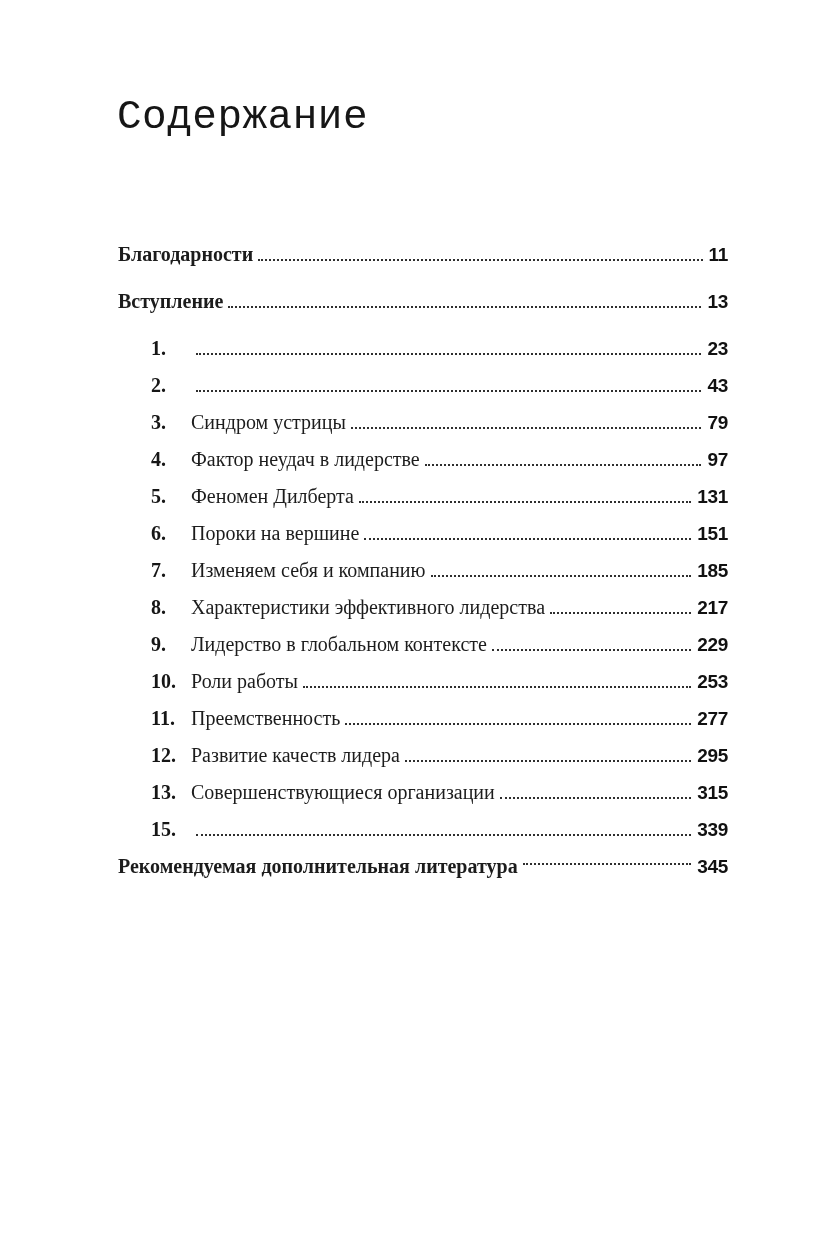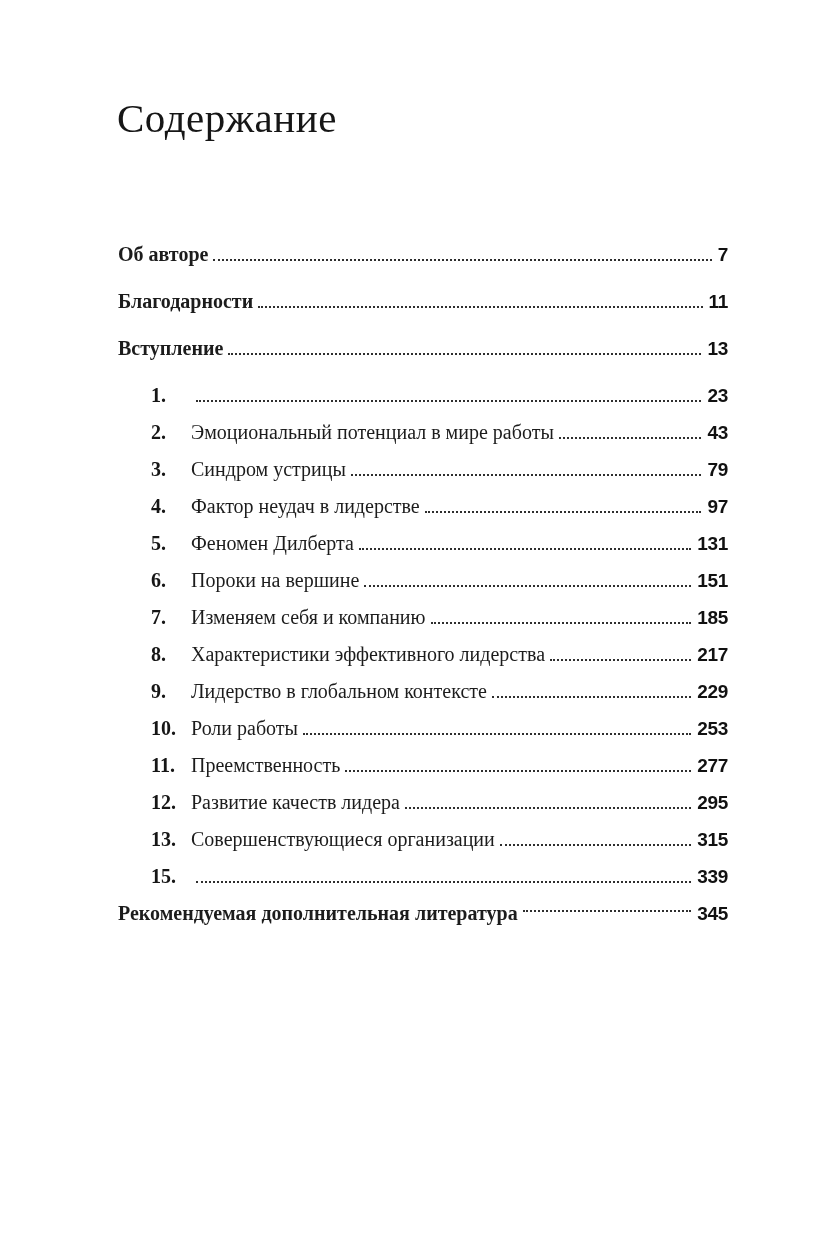--- a/index.html
+++ b/index.html
@@ -18,21 +18,21 @@
   }
   .page-title {
     position: absolute;
     left: 117px;
     top: 94px;
     margin: 0;
     font-size: 41px;
     font-weight: 400;
     letter-spacing: 0.5px;
     color: #161616;
-    font-family: Liberation Serif, serif;
+    font-family: Liberation Mono, monospace;
   }
   .toc {
     position: absolute;
     left: 118px;
     top: 243px;
     width: 610px;
   }
   .row {
     display: flex;
     align-items: flex-end;
@@ -82,43 +82,37 @@
 </head>
 <body>
 
 <div class="page">
 
   <h1 class="page-title">Содержание</h1>
 
   <div class="toc">
 
     <div class="row front">
-      <span class="lbl">Об авторе</span>
-      <span class="leader"></span>
-      <span class="pg">7</span>
-    </div>
-    <div class="row front">
       <span class="lbl">Благодарности</span>
       <span class="leader"></span>
       <span class="pg">11</span>
     </div>
     <div class="row front">
       <span class="lbl">Вступление</span>
       <span class="leader"></span>
       <span class="pg">13</span>
     </div>
 
     <div class="row chapter">
       <span class="num">1.</span>
       <span class="leader"></span>
       <span class="pg">23</span>
     </div>
     <div class="row chapter">
       <span class="num">2.</span>
-      <span class="lbl">Эмоциональный потенциал в мире работы</span>
       <span class="leader"></span>
       <span class="pg">43</span>
     </div>
     <div class="row chapter">
       <span class="num">3.</span>
       <span class="lbl">Синдром устрицы</span>
       <span class="leader"></span>
       <span class="pg">79</span>
     </div>
     <div class="row chapter">

